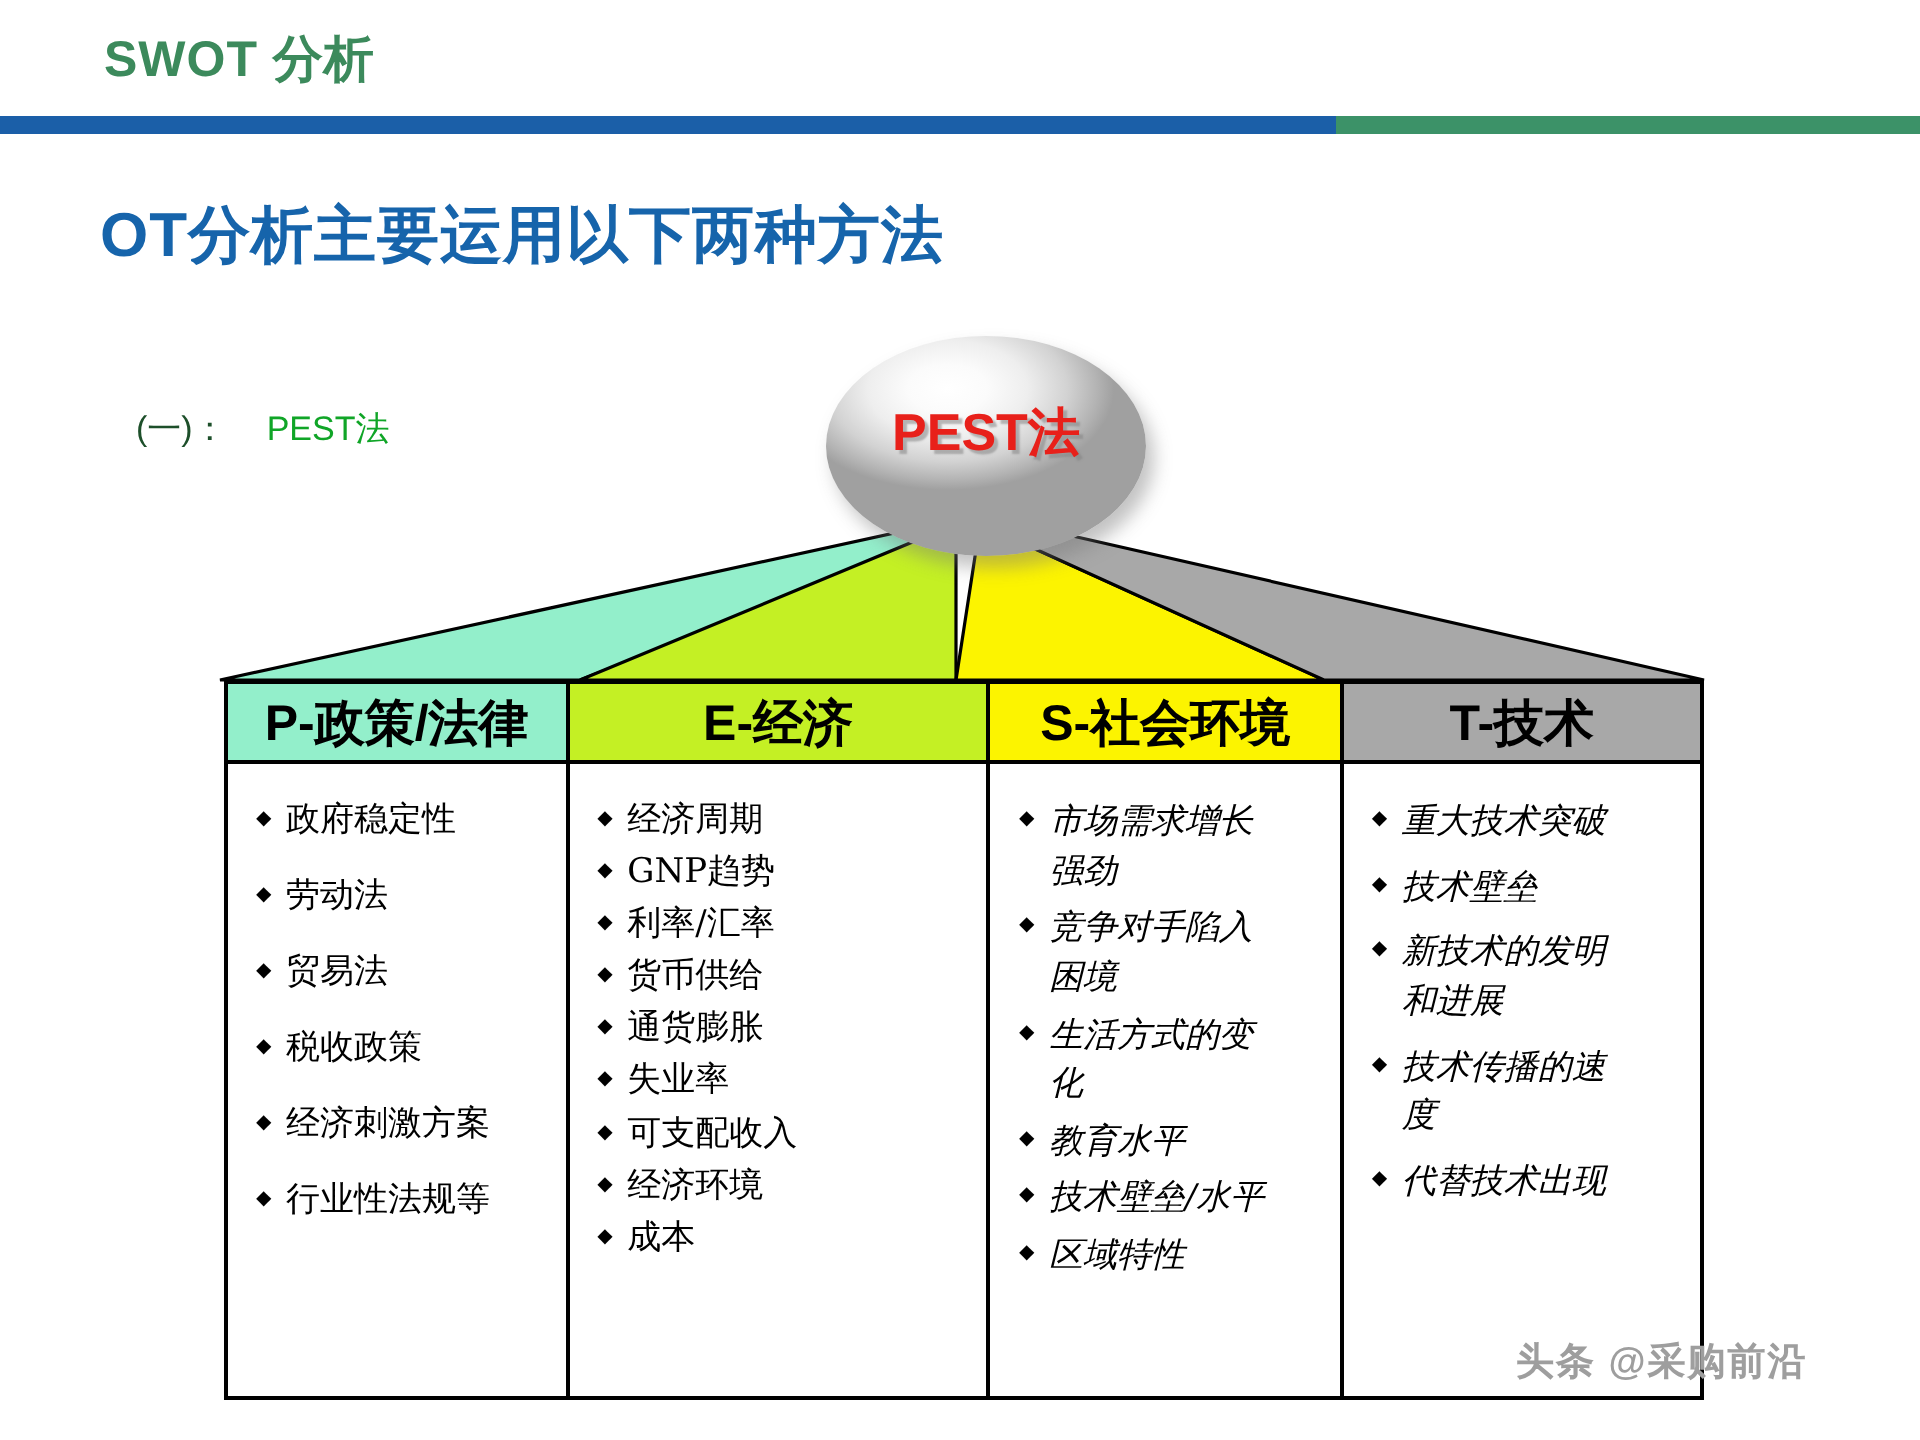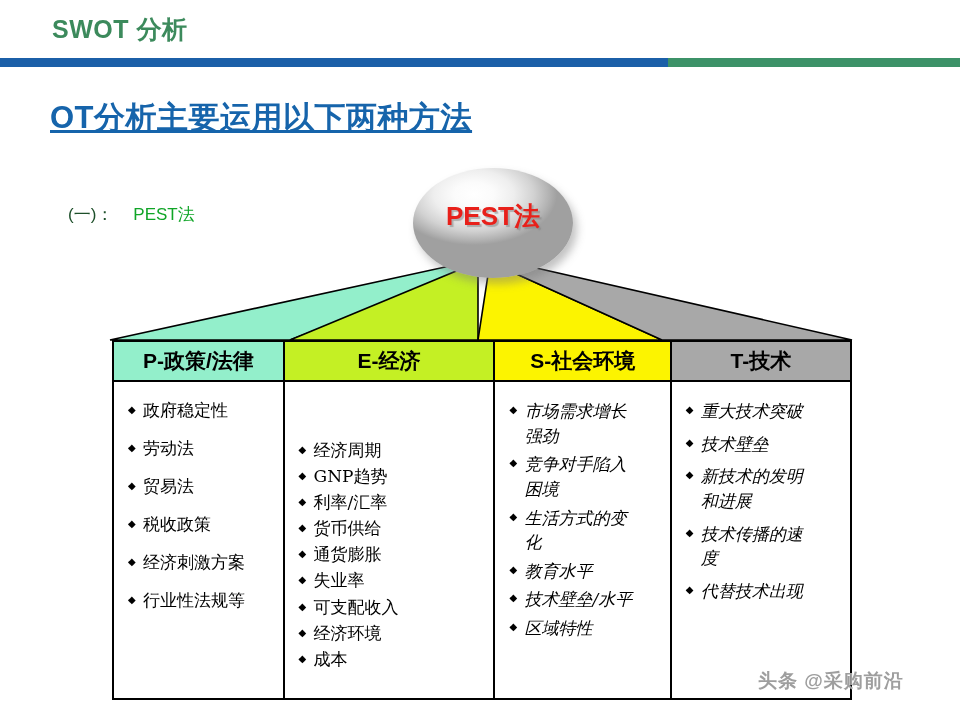--- a/index.html
+++ b/index.html
@@ -58,21 +58,20 @@
   
   #page-title {
     position: absolute;
     left: 50px;
     top: 97px;
     font-size: 31px;
     font-weight: bold;
     color: #1664ab;
     white-space: nowrap;
     letter-spacing: 0.5px;
-    text-decoration: underline;
   }
 
   
   #subtitle {
     position: absolute;
     left: 68px;
     top: 203px;
     font-size: 17px;
     font-weight: normal;
     white-space: nowrap;
@@ -138,32 +137,32 @@
     background: #ffffff;
   }
   .pest-col {
     box-sizing: border-box;
     border-right: 2px solid #000000;
     display: flex;
     flex-direction: column;
   }
   .pest-col:last-child { border-right: none; }
   .col-p { width: 178px; }
-  .col-e { width: 220px; gap: 40px; }
+  .col-e { width: 220px; }
   .col-s { width: 184px; justify-content: flex-end; }
   .col-t { width: 186px; }
 
   .pest-head {
     height: 40px;
     box-sizing: border-box;
     border-bottom: 2px solid #000000;
     display: flex;
     align-items: center;
     justify-content: center;
-    font-size: 21px;
+    font-size: 25px;
     font-weight: bold;
     color: #000000;
     white-space: nowrap;
   }
   .head-p { background: #93efcb; }
   .head-e { background: #c4f024; }
   .head-s { background: #fcf400; }
   .head-t { background: #a8a8a8; }
 
   .pest-body {

